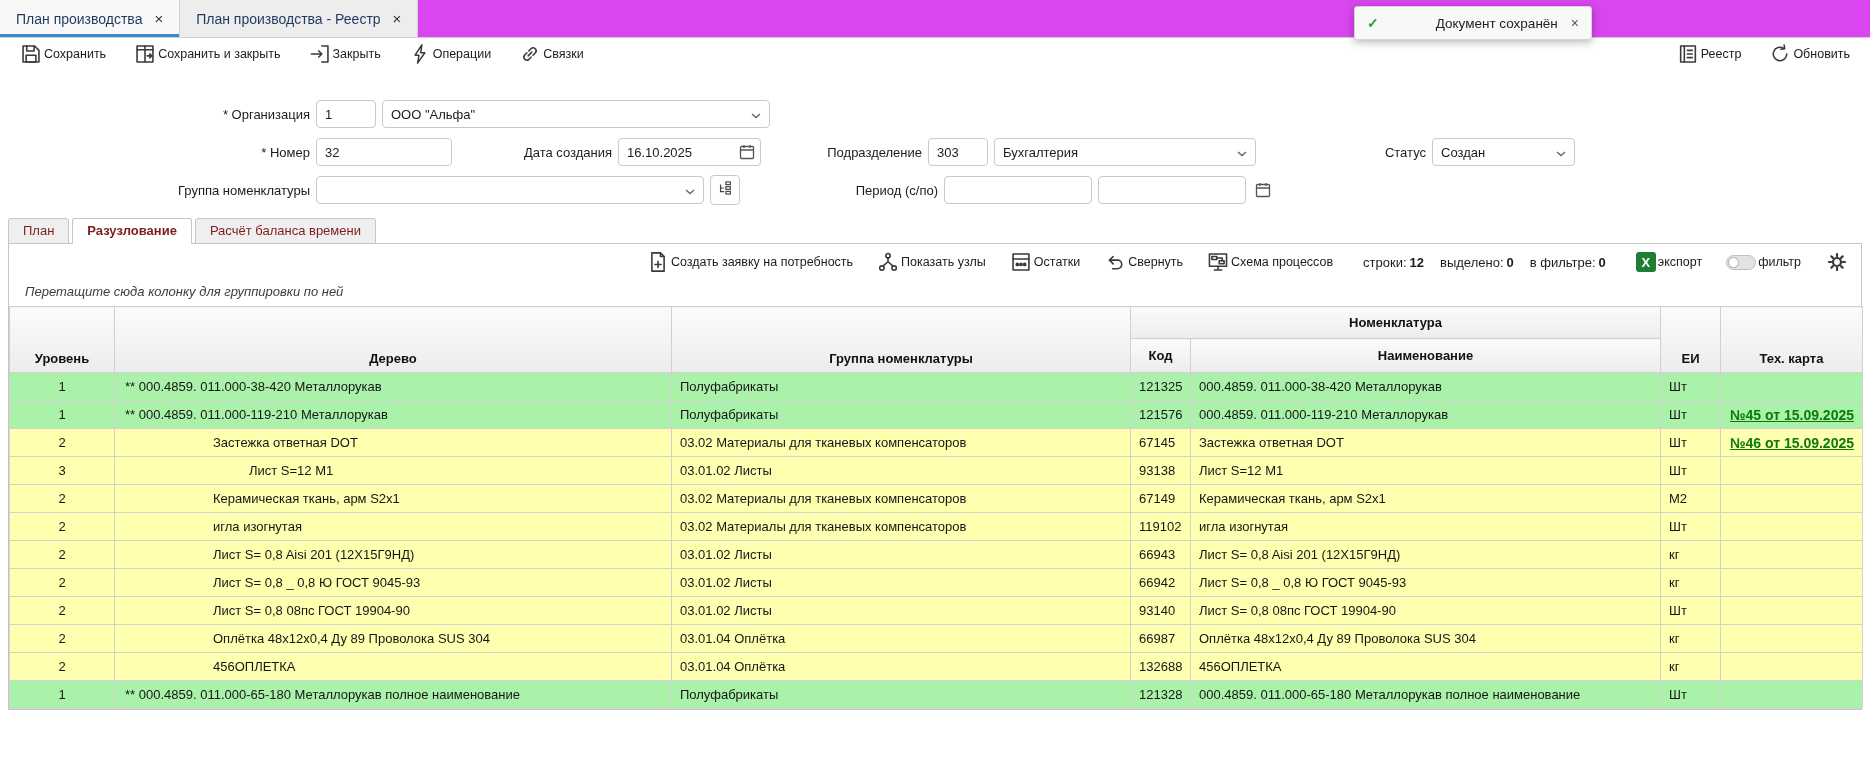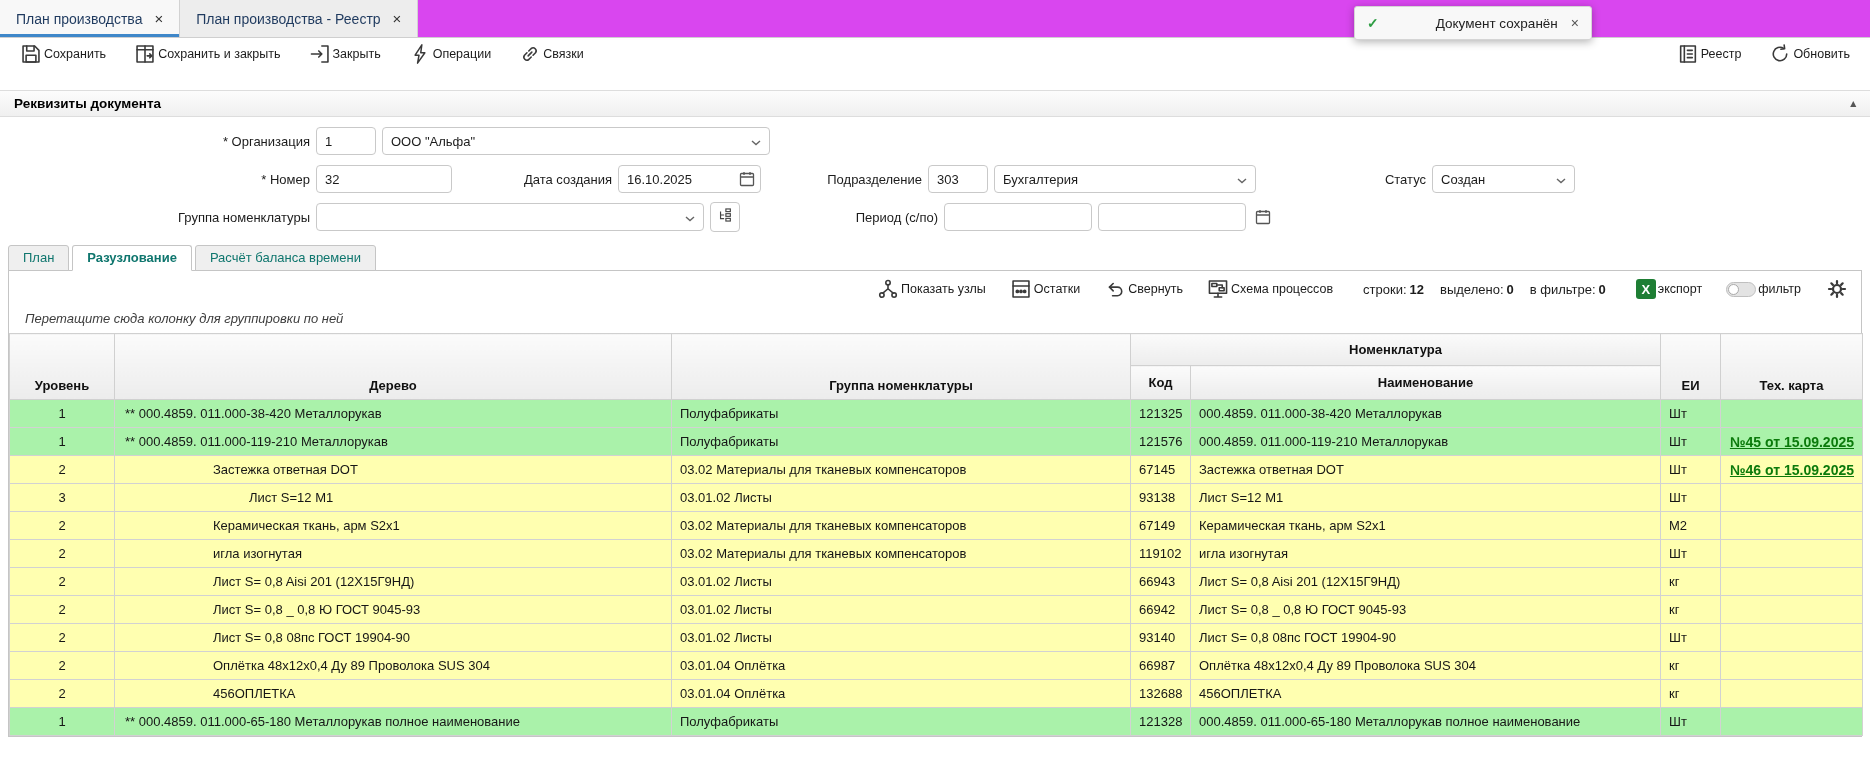--- a/index.html
+++ b/index.html
@@ -51,21 +51,21 @@
   .input-wrap .cal { position:absolute; right:5px; top:5px; width:18px; height:18px; cursor:pointer; }
   .icon-btn { width:28px; height:28px; border:1px solid #c9c9c9; border-radius:4px; background:#fff;
     display:flex; align-items:center; justify-content:center; cursor:pointer; flex:none; }
   .icon-btn svg { width:16px; height:16px; }
   .cal-btn { width:22px; height:22px; display:flex; align-items:center; justify-content:center; cursor:pointer; }
   .cal-btn svg { width:18px; height:18px; }
 
   
   .doc-tabs { display:flex; gap:3px; padding-left:8px; align-items:flex-end; height:28px; }
   .dtab { padding:4px 14px 5px; background:#efefef; border:1px solid #c5c5c5; border-radius:3px 3px 0 0;
-    font-size:13px; color:#0f766e; margin-bottom:-1px; cursor:pointer; white-space:nowrap; }
+    font-size:13px; color:#7f1d1d; margin-bottom:-1px; cursor:pointer; white-space:nowrap; }
   .dtab.active { background:#fff; font-weight:bold; border-bottom:1px solid #fff; position:relative; z-index:2; }
   .panel { margin:0 8px; border:1px solid #c5c5c5; background:#fff; }
 
   
   .grid-toolbar { display:flex; align-items:center; justify-content:flex-end; gap:24px; padding:7px 14px 5px; }
   .counters { display:flex; gap:16px; font-size:13px; color:#1c1c1c; align-items:center; margin:0 6px; }
   .cnt b { margin-left:3px; }
   .excel-ic { width:20px; height:20px; background:var(--excel-green,#1e7e34); color:#fff; font-weight:bold;
     font-size:13px; display:flex; align-items:center; justify-content:center; border-radius:3px; }
   .toggle { width:30px; height:15px; border-radius:8px; background:#e3e3e3; border:1px solid #bfbfbf;
@@ -194,24 +194,20 @@
                 <path d="M14.5 9A5.5 5.5 0 1 1 12 4.4"></path>
                 <path d="M12.4 1.6l.4 3.1-3.1.4"></path>
               </g>
             </svg>
           </span>
           <span class="tbi-label">Обновить</span>
         </div>
       </div>
   </div>
 
-  <div class="section-header">
-    <span>Реквизиты документа</span>
-    <span class="collapse-arrow">▴</span>
-  </div>
 
   <div class="form">
     <div class="frow">
       <span class="flabel lw310">* Организация</span>
       <input class="inp w60" value="1" style="">
       <div class="select w388">
         <span class="sel-val">ООО "Альфа"</span>
         <span><svg viewBox="0 0 10 6" width="10" height="6">
               <path d="M1 1l4 3.5L9 1" fill="none" stroke="#666" stroke-width="1.4"></path>
             </svg></span>
@@ -280,20 +276,32 @@
 
   <div class="doc-tabs">
       <div class="dtab">План</div>
       <div class="dtab active">Разузлование</div>
       <div class="dtab">Расчёт баланса времени</div>
     </div>
 
   <div class="panel">
     <div class="grid-toolbar">
       <div class="tb-group" style="gap:24px">
+          <div class="gt-item">
+            <span class="tbi-icon">
+              <svg viewBox="0 0 18 18">
+                <g fill="none" stroke="#3a3a3a" stroke-width="1.3" stroke-linecap="round" stroke-linejoin="round">
+                  <path d="M4 1.5h7l3 3v12H4z"></path>
+                  <path d="M11 1.5v3h3"></path>
+                  <path d="M9 8.5v5M6.5 11h5"></path>
+                </g>
+              </svg>
+            </span>
+            <span class="tbi-label">Создать заявку на потребность</span>
+          </div>
           <div class="gt-item">
             <span class="tbi-icon">
               <svg viewBox="0 0 18 18">
                 <g fill="none" stroke="#3a3a3a" stroke-width="1.3" stroke-linecap="round" stroke-linejoin="round">
                   <circle cx="9" cy="3.8" r="1.8"></circle>
                   <circle cx="4" cy="14" r="1.8"></circle>
                   <circle cx="14" cy="14" r="1.8"></circle>
                   <path d="M9 5.6v3.2M9 8.8l-4.2 3.6M9 8.8l4.2 3.6"></path>
                 </g>
               </svg>

